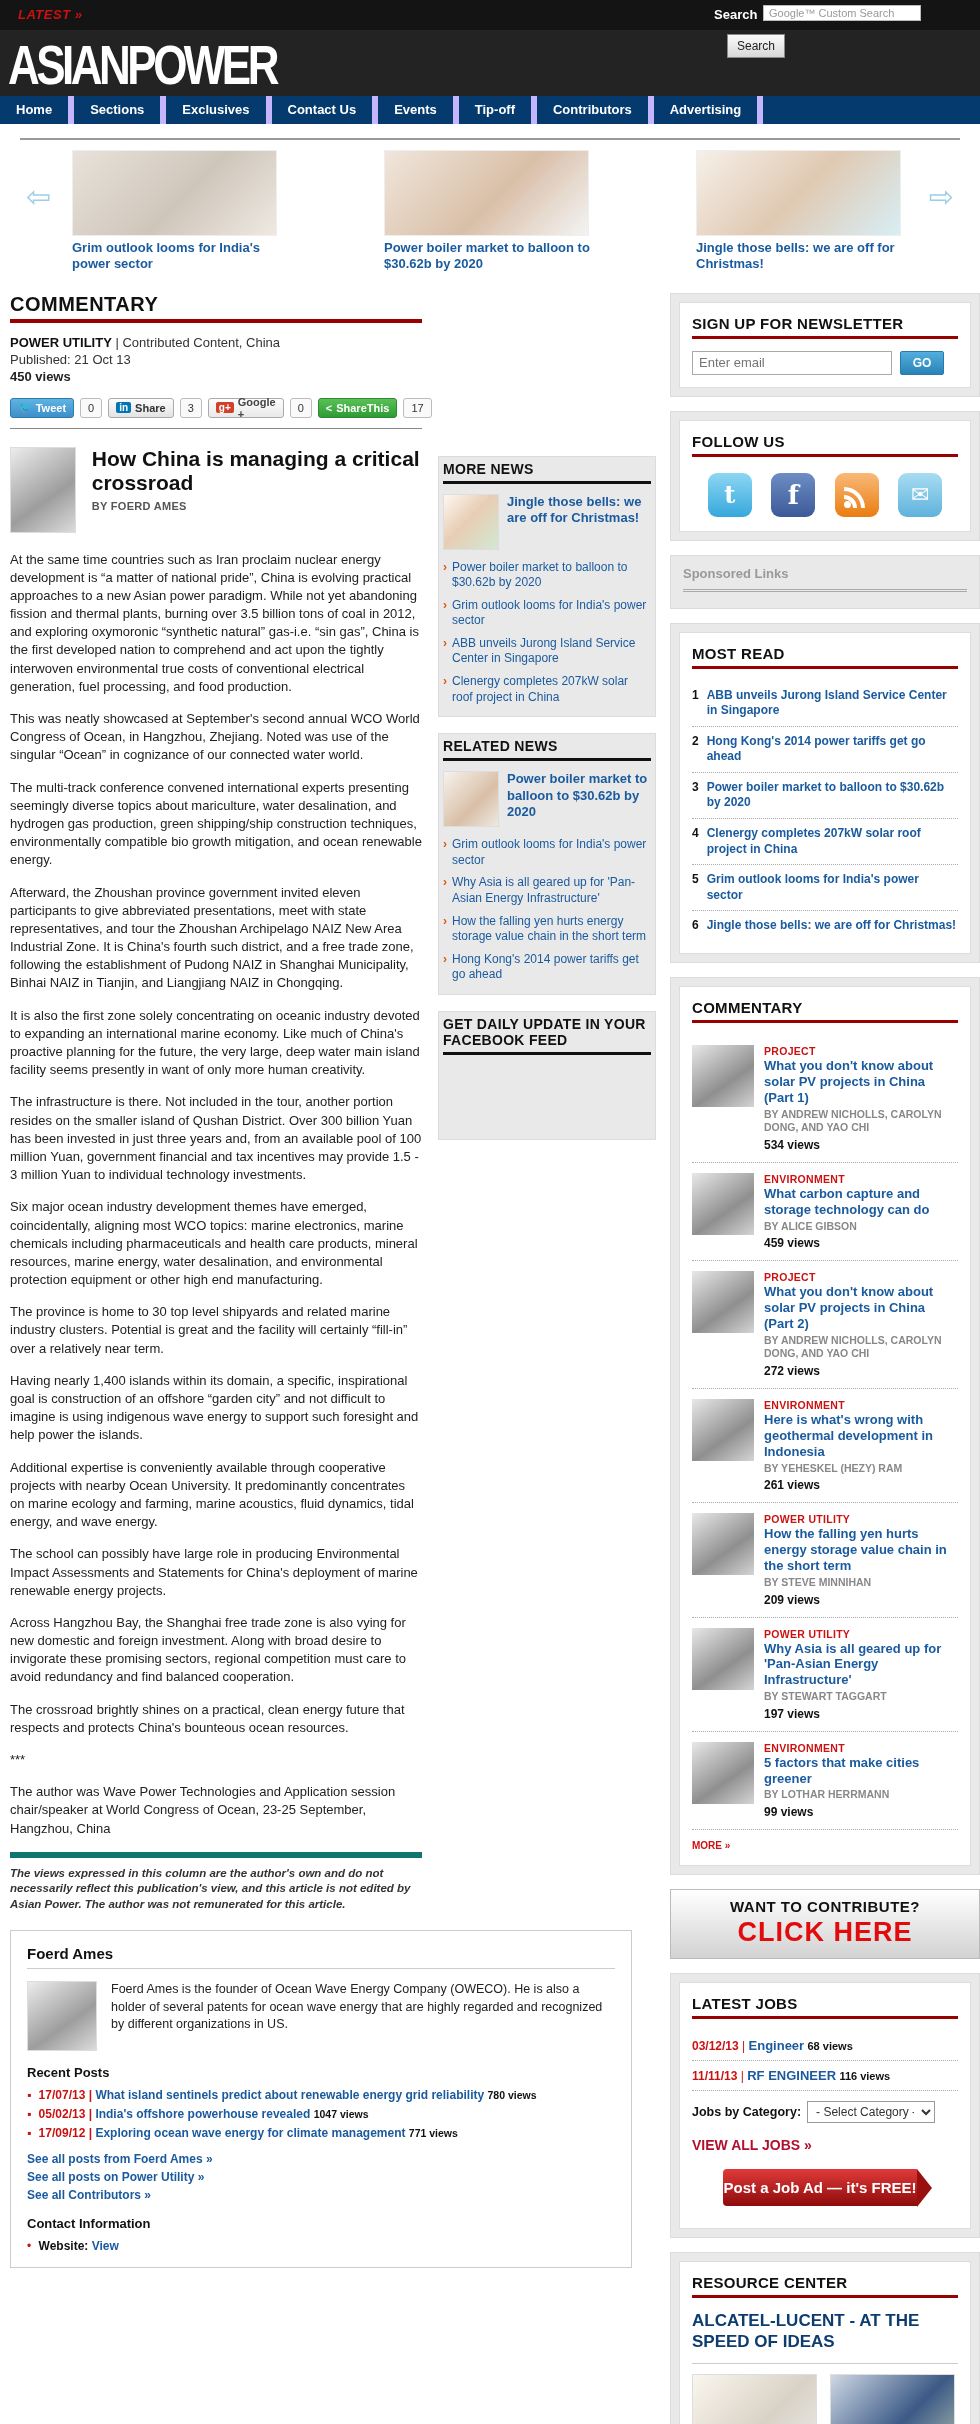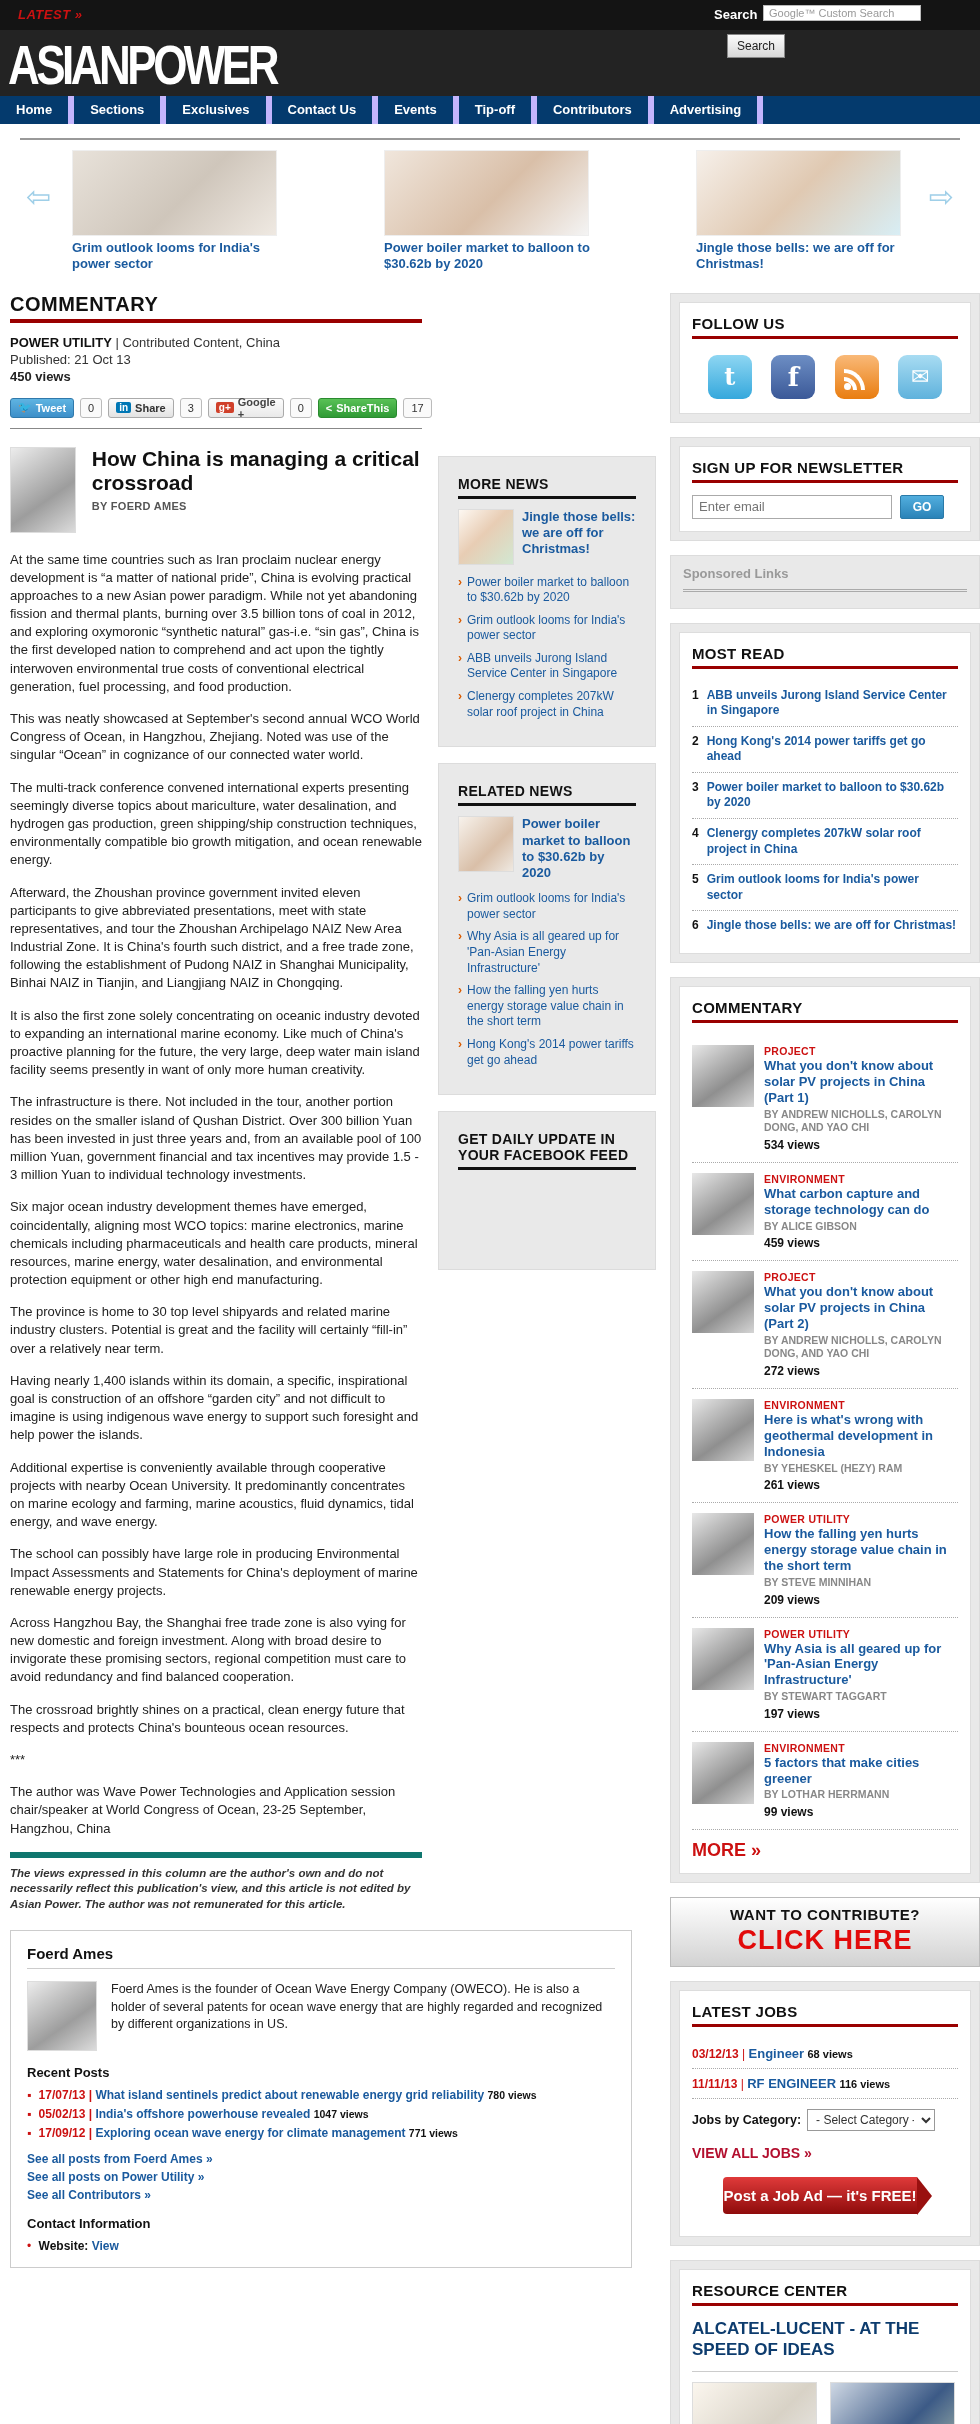--- a/index.html
+++ b/index.html
@@ -57,21 +57,21 @@
   .cnt { background:#fafafa; border:1px solid #bbb; border-radius:3px; font-size:11px; padding:1px 7px; color:#333; height:20px; line-height:17px; }
   .art-head { display:flex; margin-top:18px; }
   .art-photo { width:86px; height:86px; background:linear-gradient(145deg,#ececec,#9d9d9d 60%,#dcdcdc); border:1px solid #ddd; }
   .art-titlewrap { margin-left:16px; }
   .art-title { font-size:21px; font-weight:bold; color:#111; line-height:1.15; cursor:pointer; }
   .art-by { font-size:11px; font-weight:bold; color:#555; margin-top:5px; letter-spacing:0.3px; }
   .art-body { margin-top:18px; }
   .art-body p { font-size:13px; line-height:1.4; margin-bottom:14px; color:#222; }
   .disclaimer { border-top:6px solid #0f766e; padding-top:8px; font-size:11.5px; font-weight:bold; font-style:italic; color:#333; line-height:1.35; }
   
-  .gray-box { background:#e9e9e9; border:1px solid #dcdcdc; padding:19px; margin-bottom:16px; }
+  .gray-box { background:#e9e9e9; border:1px solid #dcdcdc; padding:4px; margin-bottom:16px; }
   .gray-box h3 { font-size:14px; font-weight:bold; color:#111; border-bottom:3px solid #111; padding-bottom:4px; margin-bottom:10px; letter-spacing:0.3px; }
   .feat { display:flex; margin-bottom:10px; cursor:pointer; }
   .feat-img { width:56px; height:56px; flex:none; border:1px solid #ddd; background:linear-gradient(135deg,#f7f2ec,#d9bfa8 60%,#efe9e2); }
   .feat-img.xmas { background:linear-gradient(135deg,#fdf8f2,#e8cdb4 45%,#d2e8d2); }
   .feat-txt { margin-left:8px; color:#1a5a9e; font-weight:bold; font-size:13px; line-height:1.25; }
   .nlist { list-style:none; }
   .nlist li { display:flex; gap:5px; font-size:12px; color:#1a5a9e; margin-bottom:7px; line-height:1.3; cursor:pointer; }
   .chev { color:#d95b00; font-weight:bold; flex:none; }
   .fb-space { height:70px; }
   
@@ -95,21 +95,21 @@
   .mr-item { display:flex; gap:8px; border-bottom:1px dotted #aaa; padding:7px 0; cursor:pointer; }
   .mr-item:last-child { border-bottom:none; }
   .mr-num { font-weight:bold; font-size:12px; color:#111; flex:none; }
   .mr-txt { font-weight:bold; font-size:12px; color:#1a5a9e; line-height:1.3; }
   .cm-item { display:flex; gap:10px; border-bottom:1px dotted #aaa; padding:10px 0; }
   .cm-av { width:62px; height:62px; flex:none; background:linear-gradient(145deg,#e8e8e8,#8f8f8f 60%,#d5d5d5); }
   .cm-cat { color:#cc1111; font-weight:bold; font-size:10.5px; letter-spacing:0.3px; }
   .cm-title { color:#1a5a9e; font-weight:bold; font-size:13px; line-height:1.22; margin-top:1px; cursor:pointer; }
   .cm-by { color:#888; font-weight:bold; font-size:10.5px; margin-top:2px; line-height:1.3; }
   .cm-views { color:#111; font-weight:bold; font-size:12px; margin-top:3px; }
-  .more-link { color:#cc1111; font-weight:bold; font-size:18px; padding-top:10px; display:inline-block; cursor:pointer; }
+  .more-link { color:#cc1111; font-weight:bold; font-size:10px; padding-top:10px; display:inline-block; cursor:pointer; }
   .contribute { border:1px solid #bbb; background:linear-gradient(#ffffff,#d2d2d2); text-align:center; padding:8px 4px 10px; margin-bottom:14px; cursor:pointer; }
   .ctr-1 { font-size:15px; font-weight:bold; color:#111; letter-spacing:0.5px; }
   .ctr-2 { font-size:27px; font-weight:bold; color:#e20a0a; letter-spacing:1px; margin-top:2px; }
   .job-row { border-bottom:1px dotted #aaa; padding:7px 0; font-size:12px; }
   .job-date { color:#cc1111; font-weight:bold; }
   .job-sep { color:#cc1111; }
   .job-title { color:#1a5a9e; font-weight:bold; font-size:13px; cursor:pointer; }
   .job-views { color:#111; font-weight:bold; font-size:11px; }
   .job-cat { display:flex; align-items:center; gap:6px; padding:10px 0 4px; font-size:12.5px; font-weight:bold; color:#111; }
   .job-select { border:1px solid #999; background:#fff; font-size:12px; padding:2px 4px; color:#333; width:128px; }
@@ -354,44 +354,44 @@
           <span class="ab-web-label">Website:</span>
           <span class="ab-web-view">View</span>
         </div>
       </div>
     </div>
 
     <div class="sidebar">
 
       <div class="frame">
         <div class="frame-in">
+          <div class="sb-title">SIGN UP FOR NEWSLETTER</div>
+          <div class="nl-row">
+            <input class="nl-input" placeholder="Enter email" style="">
+            <button class="go-btn">GO</button>
+          </div>
+        </div>
+      </div>
+
+      <div class="frame">
+        <div class="frame-in">
           <div class="sb-title">FOLLOW US</div>
           <div class="soc-row">
             <div class="soc soc-tw">t</div>
             <div class="soc soc-fb">f</div>
             <div class="soc soc-rss">
               <span class="rss-a2"></span>
               <span class="rss-a1"></span>
               <span class="rss-dot"></span>
             </div>
             <div class="soc soc-em">✉</div>
           </div>
         </div>
       </div>
 
-      <div class="frame">
-        <div class="frame-in">
-          <div class="sb-title">SIGN UP FOR NEWSLETTER</div>
-          <div class="nl-row">
-            <input class="nl-input" placeholder="Enter email" style="">
-            <button class="go-btn">GO</button>
-          </div>
-        </div>
-      </div>
-
       <div class="sponsored">
         <span>Sponsored Links</span>
       </div>
 
       <div class="frame">
         <div class="frame-in">
           <div class="sb-title">MOST READ</div>
           <div class="mr-item">
               <span class="mr-num">1</span>
               <span class="mr-txt">ABB unveils Jurong Island Service Center in Singapore</span>

